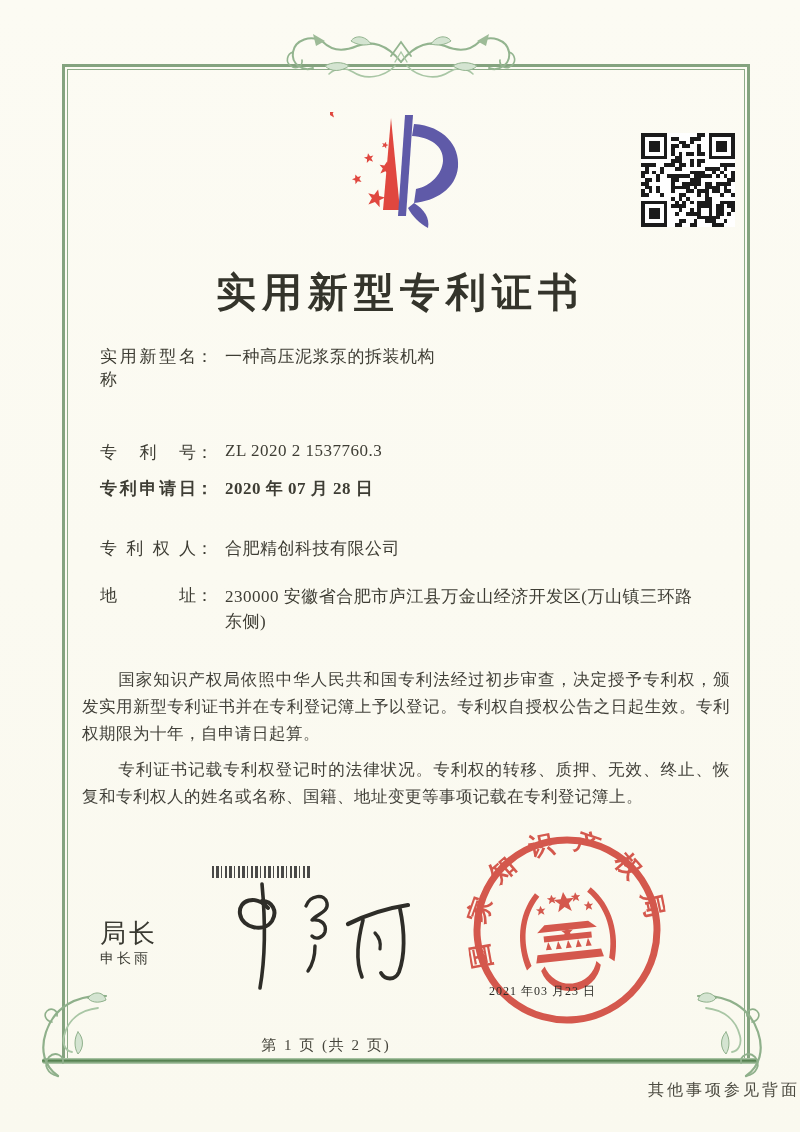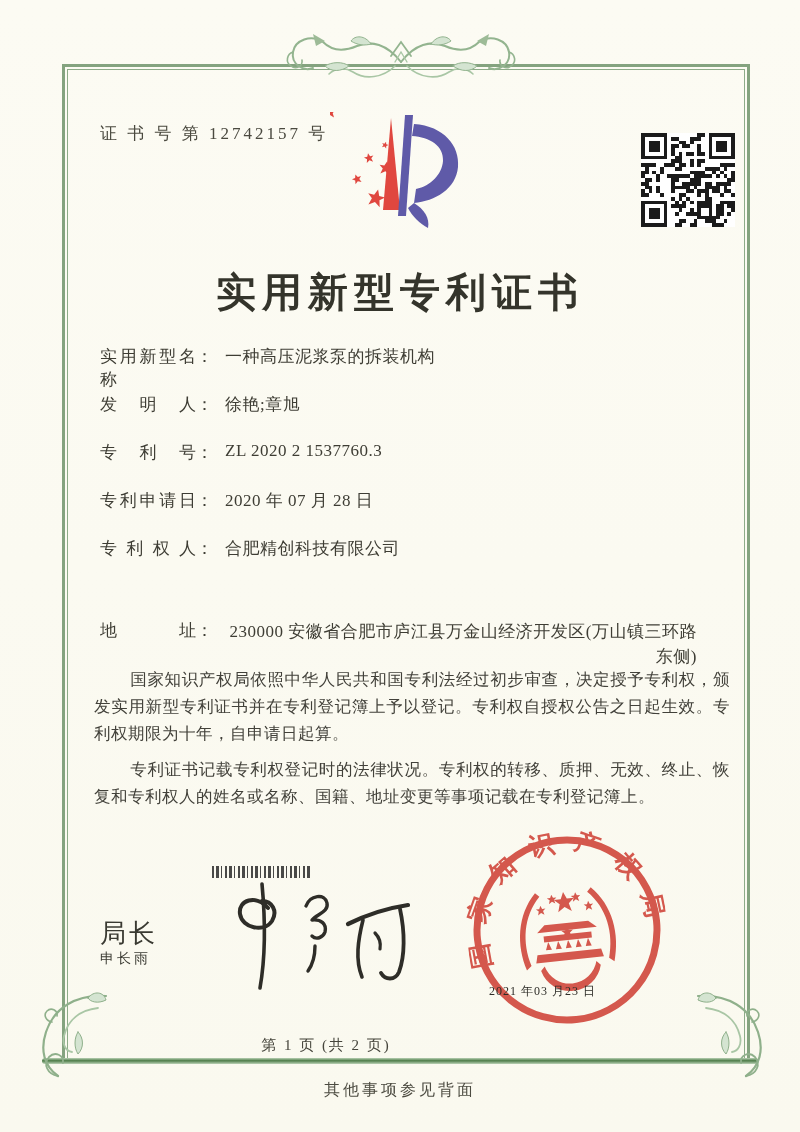--- a/index.html
+++ b/index.html
@@ -26,42 +26,42 @@
   .flourish{position:absolute;}
   
   .cert-no{position:absolute; left:100px; top:122px; font-size:17px; letter-spacing:3px; color:#4a493f;}
   .title{
     position:absolute; left:0; top:241px; width:800px; text-align:center;
     font-size:40px; font-weight:600; letter-spacing:6px; color:#34342b;margin-top:24px;
   }
   .field-row{position:absolute; left:100px; width:620px; font-size:17px; color:#3e3d34;}
   .flabel{display:inline-block; width:96px; text-align:justify; text-align-last:justify; vertical-align:top;}
   .fcolon{display:inline-block; vertical-align:top; margin-right:12px;}
-  .fvalue{display:inline-block; vertical-align:top; letter-spacing:.5px;text-align:right;}
+  .fvalue{display:inline-block; vertical-align:top; letter-spacing:.5px;}
   .fvalue.wrap{width:472px; line-height:25px;}
   .grant-pair2{position:absolute; left:370px; top:0; white-space:nowrap;}
   .body-text{
     position:absolute; left:78px; top:666px; width:652px;
     font-size:16.5px; line-height:27px; text-align:justify; color:#42permanent;
     color:#42413a; letter-spacing:.5px;
   }
-  .body-text p{margin:0 0 9px 16px; text-indent:2.2em;}
+  .body-text p{margin:0 0 9px 4px; text-indent:2.2em;}
   .signer-title{position:absolute; left:100px; top:916px; font-size:26px; letter-spacing:3px;
     font-family:"Liberation Sans","DejaVu Sans",sans-serif; color:#3a3a32;}
   .signer-name{position:absolute; left:100px; top:950px; font-size:14px; letter-spacing:3px;
     font-family:"Liberation Sans","DejaVu Sans",sans-serif; color:#3a3a32;}
   .barcode{
     position:absolute; left:212px; top:866px; width:100px; height:12px; opacity:.8;
     background:repeating-linear-gradient(90deg,#1d1d1d 0 2px,transparent 2px 4px,#1d1d1d 4px 7px,transparent 7px 9px,#1d1d1d 9px 10px,transparent 10px 13px);
   }
   .sig-svg{position:absolute; left:216px; top:876px;}
   .seal-svg{position:absolute; left:467px; top:830px; transform:rotate(-6deg); opacity:.93;}
   .seal-date{position:absolute; left:489px; top:983px; font-size:12px; letter-spacing:1px; color:#2d2c27;}
   .page-info{position:absolute; left:0; top:1036px; width:652px; text-align:center; font-size:15px; letter-spacing:2px; color:#45443b;font-family:Liberation Serif, serif;}
-  .footer-note{position:absolute; left:0; top:1080px; width:800px; text-align:center; font-size:16px; letter-spacing:3px; color:#4c4b41;}
+  .footer-note{position:absolute; left:0; top:1080px; width:800px; text-align:right; font-size:16px; letter-spacing:3px; color:#4c4b41;}
   .qr-svg{position:absolute; left:641px; top:133px;}
   .logo-svg{position:absolute; left:330px; top:112px;}
   svg{display:block;}
 </style>
 </head>
 <body>
 
 <div class="page">
 
   <div class="cert-border"></div>
@@ -97,21 +97,20 @@
     <g transform="translate(84,0) scale(-1,1)" stroke="#8fb08b" fill="none" stroke-width="2.2" stroke-linecap="round">
       <path d="M80,8 C50,6 28,20 20,44 C14,62 18,78 32,88"></path>
       <path d="M32,88 c-11,-2 -15,-12 -9,-19 c6,-6 15,-2 14,6" stroke-width="1.8"></path>
       <path d="M72,20 C54,22 42,32 38,48 C36,57 40,63 46,64" stroke="#a9c6a5" stroke-width="1.8"></path>
       <path d="M62,10 C68,2 78,4 80,12 C72,16 64,14 62,10 Z" fill="#d4e4d1" stroke-width="1"></path>
       <path d="M26,34 c-6,-1 -9,-7 -5,-11 c4,-4 11,-1 10,5" stroke-width="1.6"></path>
       <path d="M52,44 C58,50 58,60 52,66 C48,60 48,50 52,44 Z" fill="#d4e4d1" stroke-width="1"></path>
     </g>
   </svg>
 
-  <div class="cert-no">证 书 号 第 12742157 号</div>
 
   <svg class="logo-svg" width="140" height="120" viewBox="0 0 140 120">
     <g fill="#e0473f">
       <path id="lstar" d="M0,-6 L1.8,-1.9 L6,-1.9 L2.7,0.9 L4,5.6 L0,2.9 L-4,5.6 L-2.7,0.9 L-6,-1.9 L-1.8,-1.9 Z"></path>
       <use href="#lstar" transform="translate(55,33) scale(0.55) rotate(18)"></use>
       <use href="#lstar" transform="translate(39,46) scale(0.8) rotate(-12)"></use>
       <use href="#lstar" transform="translate(56,56) scale(1.15) rotate(10)"></use>
       <use href="#lstar" transform="translate(27,67) scale(0.8) rotate(-20)"></use>
       <use href="#lstar" transform="translate(46,86) scale(1.45) rotate(14)"></use>
     </g>
@@ -338,33 +337,30 @@
       <rect x="0" y="18" width="7" height="7" fill="#1b1b1b"></rect>
       <rect x="1" y="19" width="5" height="5" fill="#ffffff"></rect>
       <rect x="2" y="20" width="3" height="3" fill="#1b1b1b"></rect>
     </svg>
 
   <div class="title">实用新型专利证书</div>
 
   <div class="field-row" style="top:345px;">
     <span class="flabel">实用新型名称</span><span class="fcolon">：</span><span class="fvalue">一种高压泥浆泵的拆装机构</span>
   </div>
-  <div class="field-row" style="top:393px;">
-    <span class="flabel">发明人</span><span class="fcolon">：</span><span class="fvalue">徐艳;章旭</span>
-  </div>
   <div class="field-row" style="top:441px;">
     <span class="flabel">专利号</span><span class="fcolon">：</span><span class="fvalue">ZL 2020 2 1537760.3</span>
   </div>
-  <div class="field-row" style="top:489px;">
+  <div class="field-row" style="top:477px;font-weight:bold;">
     <span class="flabel">专利申请日</span><span class="fcolon">：</span><span class="fvalue">2020 年 07 月 28 日</span>
   </div>
   <div class="field-row" style="top:537px;">
     <span class="flabel">专利权人</span><span class="fcolon">：</span><span class="fvalue">合肥精创科技有限公司</span>
   </div>
-  <div class="field-row" style="top:619px;">
+  <div class="field-row" style="top:584px;">
     <span class="flabel">地址</span><span class="fcolon">：</span><span class="fvalue wrap">230000 安徽省合肥市庐江县万金山经济开发区(万山镇三环路东侧)</span>
   </div>
 
   <div class="body-text">
     <p>国家知识产权局依照中华人民共和国专利法经过初步审查，决定授予专利权，颁发实用新型专利证书并在专利登记簿上予以登记。专利权自授权公告之日起生效。专利权期限为十年，自申请日起算。</p>
     <p>专利证书记载专利权登记时的法律状况。专利权的转移、质押、无效、终止、恢复和专利权人的姓名或名称、国籍、地址变更等事项记载在专利登记簿上。</p>
   </div>
 
   <div class="signer-title">局长</div>
   <div class="signer-name">申长雨</div>

